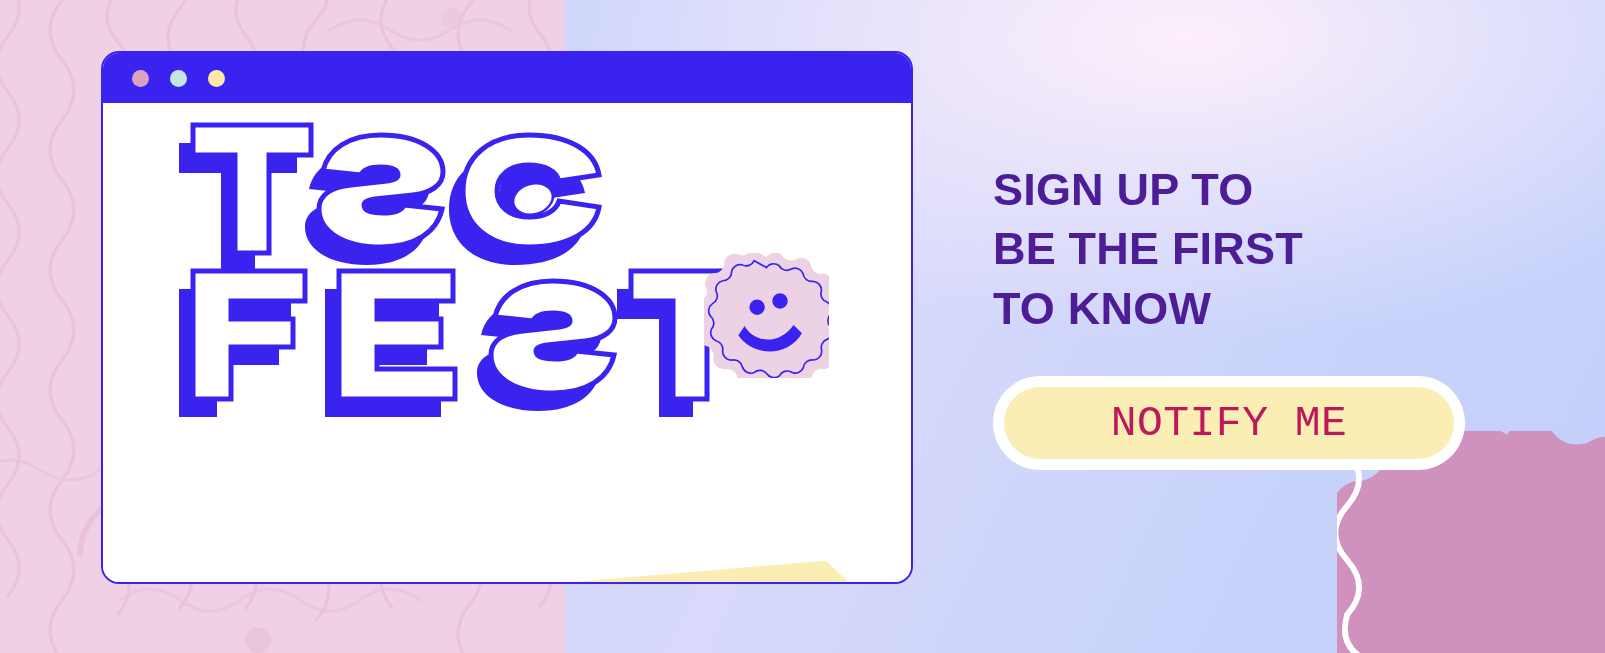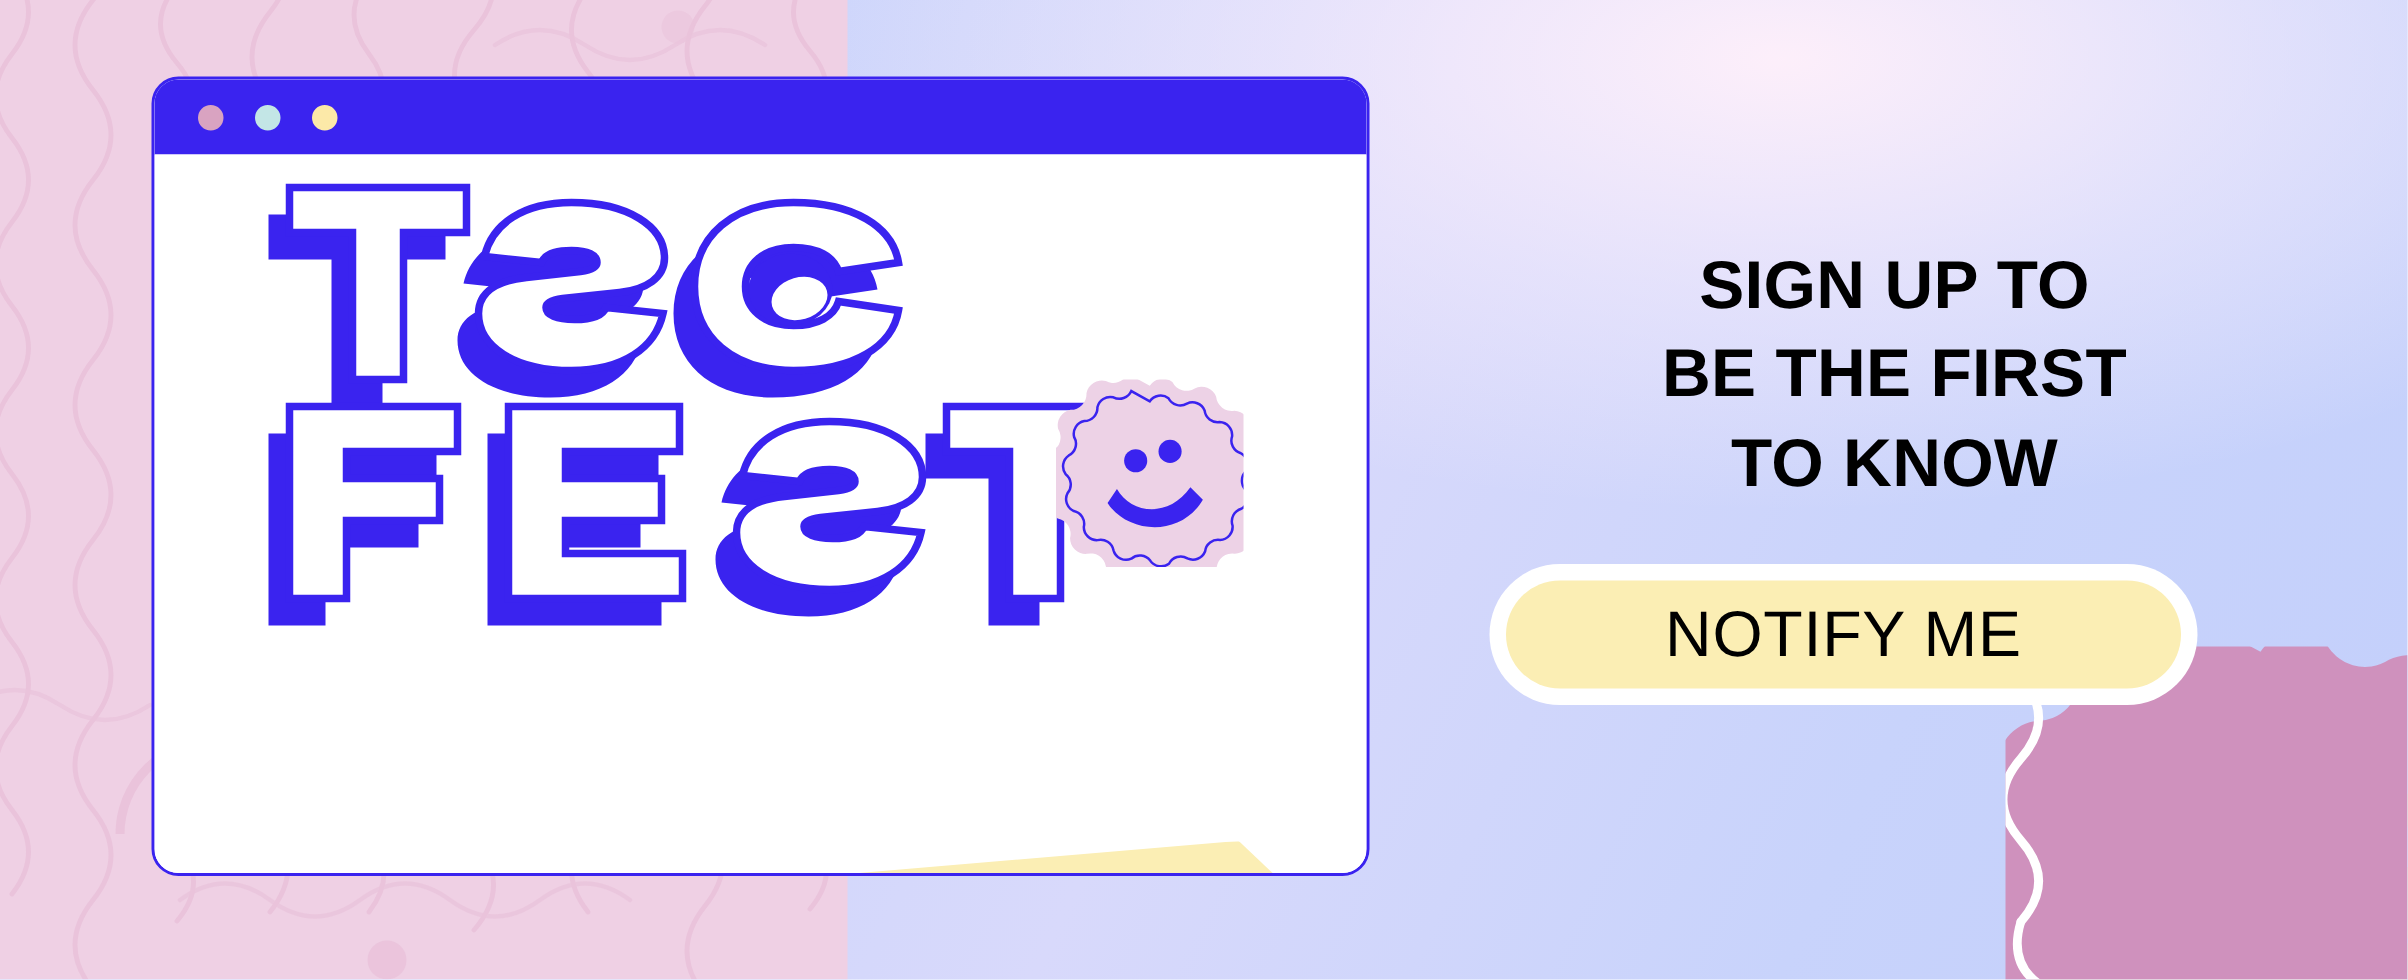--- a/index.html
+++ b/index.html
@@ -113,46 +113,45 @@
   .ribbon svg{ width:100%; height:100%; display:block; }
 
   
   .right-panel{
     position:absolute;
     left:993px; top:160px;
     width:540px;
     z-index:6;
   }
   .headline{
-    color:#000000;
+    color:#4c1d95;
     font-size:45px;
     font-weight:bold;
     line-height:1.32;
     letter-spacing:0.2px;
     white-space:pre-line;
-    text-align:center;
   }
   .cta-wrap{
     margin-top:38px;
     display:inline-block;
     background:#ffffff;
     padding:11px;
     border-radius:60px;
   }
   .cta-button{
     display:flex;
     align-items:center;
     justify-content:center;
     width:450px;
     height:72px;
     background:#fbeeb4;
-    color:#000000;
+    color:#be185d;
     border:none;
     border-radius:44px;
-    font-family:Liberation Sans, sans-serif;
+    font-family:Liberation Mono, monospace;
     font-size:43px;
     font-weight:normal;
     letter-spacing:0.5px;
     cursor:pointer;
   }
 </style>
 </head>
 <body>
 
 <div class="stage">

